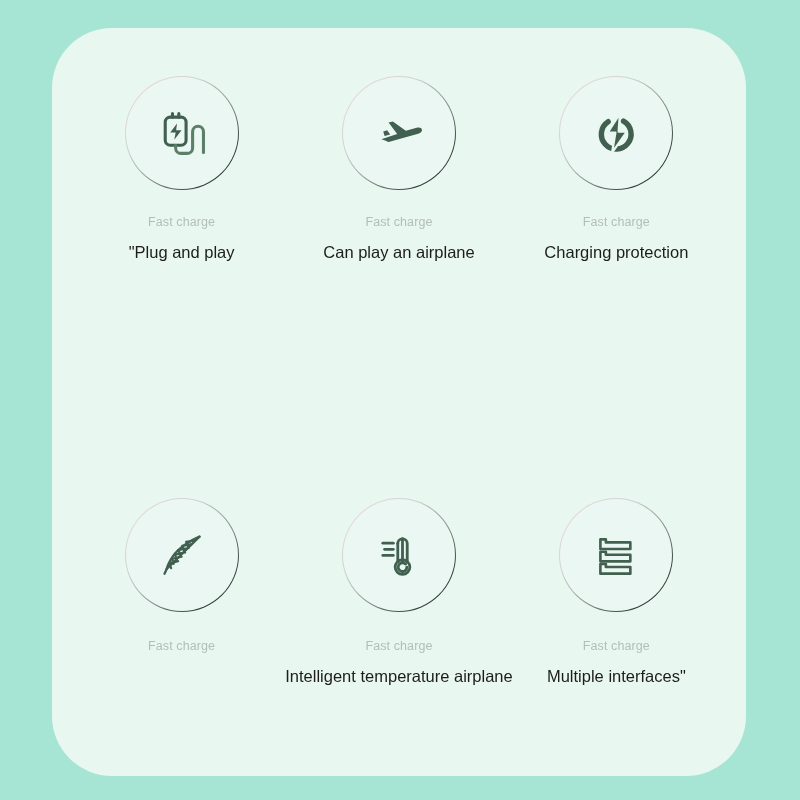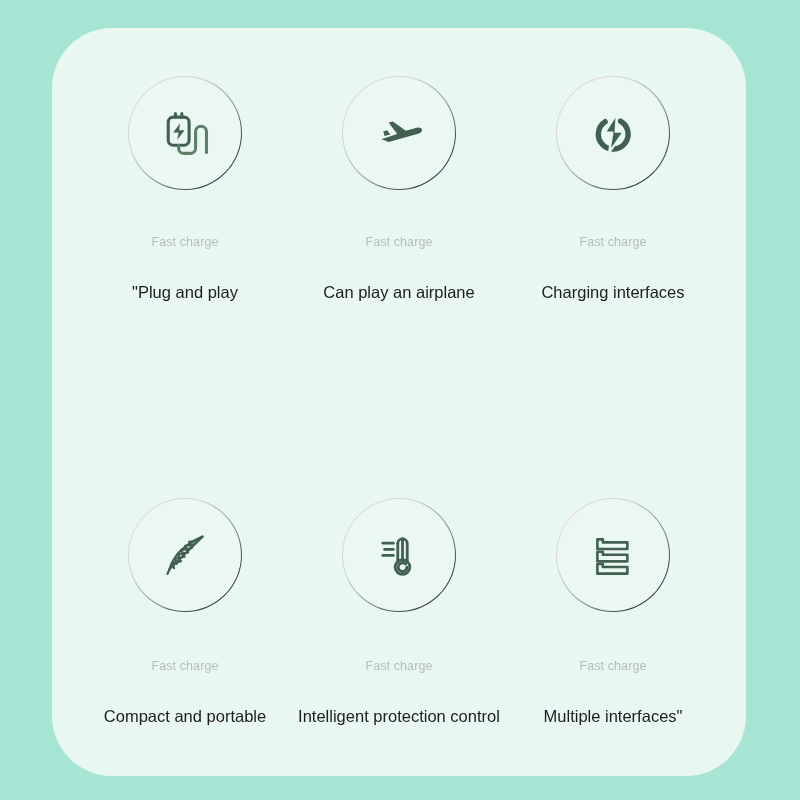--- a/index.html
+++ b/index.html
@@ -44,21 +44,20 @@
     grid-template-rows: repeat(2, 1fr);
     box-sizing: border-box;
     padding: 48px 26px 52px 26px;
   }
 
   .feature-item {
     display: flex;
     flex-direction: column;
     align-items: center;
     justify-content: flex-start;
-    gap: 20px;
   }
 
   .feature-item.row-2 {
     justify-content: flex-start;
     padding-top: 98px;
   }
 
   
   .icon-circle {
     position: relative;
@@ -146,39 +145,38 @@
       <div class="feature-item row-1">
         <div class="icon-circle">
           <span>
             <svg width="56" height="56" viewBox="0 0 64 64" fill="none">
               <path d="M40.5 18.5a17 17 0 1 1-17.5 0.6" stroke="#41604f" stroke-width="6.2" stroke-linecap="round" fill="none"></path>
               <path d="M36.5 9.5 L22.5 31.5 L31.3 31.5 L27.5 54.5 L44.5 30.5 L35 30.5 Z" fill="#41604f" stroke="#e9f7f1" stroke-width="2.6" stroke-linejoin="round"></path>
             </svg>
           </span>
         </div>
         <div class="feature-sub">Fast charge</div>
-        <div class="feature-title">Charging interfaces</div>
+        <div class="feature-title">Charging protection</div>
       </div>
 
       <div class="feature-item row-2">
         <div class="icon-circle">
           <span>
             <svg width="56" height="56" viewBox="0 0 64 64" fill="none">
               <g stroke="#41604f" stroke-width="2.6" stroke-linecap="round" stroke-linejoin="round" fill="none">
                 <path d="M52 11 C42 15 28 24 21.5 33.5 C16 41.5 14.5 48 14.5 48"></path>
                 <path d="M14.5 48 L52 11"></path>
                 <path d="M46 15.5 L37 17 M43 19.5 L32.5 21.5 M39.5 24 L28 26.5 M35.5 29 L24 31.5 M31.5 34 L20.5 36.5 M27.5 39 L17.5 41.5"></path>
                 <path d="M37 17 L39 22.5 M32.5 21.5 L34.5 27 M28 26.5 L30 32 M24 31.5 L26 37 M20.5 36.5 L22.5 42 M17.5 41.5 L19.5 47"></path>
                 <path d="M14.5 48 L12 53.5"></path>
               </g>
             </svg>
           </span>
         </div>
         <div class="feature-sub">Fast charge</div>
-        <div class="feature-title">Compact and portable</div>
       </div>
 
       <div class="feature-item row-2">
         <div class="icon-circle">
           <span>
             <svg width="56" height="56" viewBox="0 0 64 64" fill="none">
               <g stroke="#41604f" stroke-width="3.2" stroke-linecap="round" fill="none">
                 <path d="M36 13.5v26.2"></path>
                 <path d="M36 13.5a5.4 5.4 0 0 1 5.4 5.4v21.3"></path>
                 <path d="M30.6 18.9a5.4 5.4 0 0 1 5.4-5.4"></path>
@@ -188,21 +186,21 @@
               </g>
               <g stroke="#41604f" stroke-width="3.2" stroke-linecap="round">
                 <path d="M13.5 18.5h12"></path>
                 <path d="M15.5 25.5h10"></path>
                 <path d="M13.5 32.5h12"></path>
               </g>
             </svg>
           </span>
         </div>
         <div class="feature-sub">Fast charge</div>
-        <div class="feature-title">Intelligent protection control</div>
+        <div class="feature-title">Intelligent temperature airplane</div>
       </div>
 
       <div class="feature-item row-2">
         <div class="icon-circle">
           <span>
             <svg width="54" height="54" viewBox="0 0 64 64" fill="none">
               <g stroke="#41604f" stroke-width="3.1" stroke-linejoin="round" fill="none">
                 <path d="M13.5 13.5 h6.5 v3.6 h29 v7.8 h-35.5 z"></path>
                 <path d="M13.5 28.1 h6.5 v3.6 h29 v7.8 h-35.5 z"></path>
                 <path d="M13.5 42.7 h6.5 v3.6 h29 v7.8 h-35.5 z"></path>

